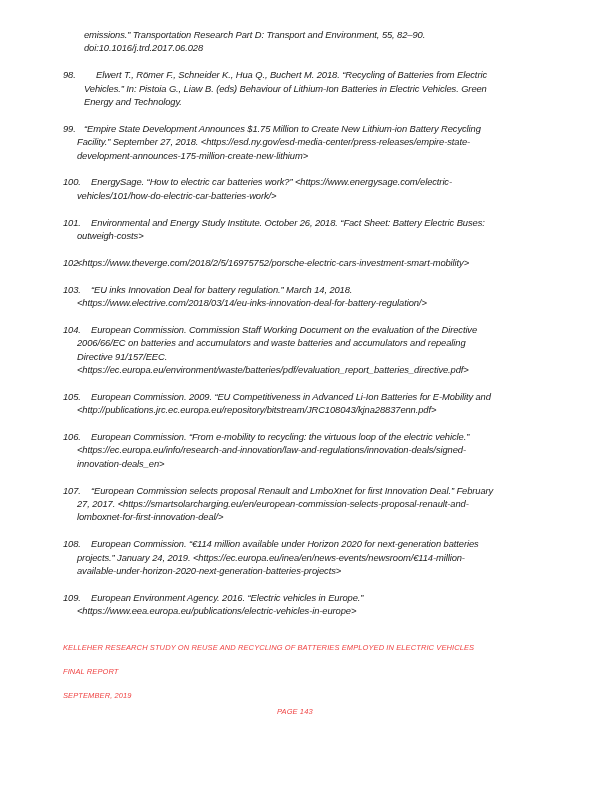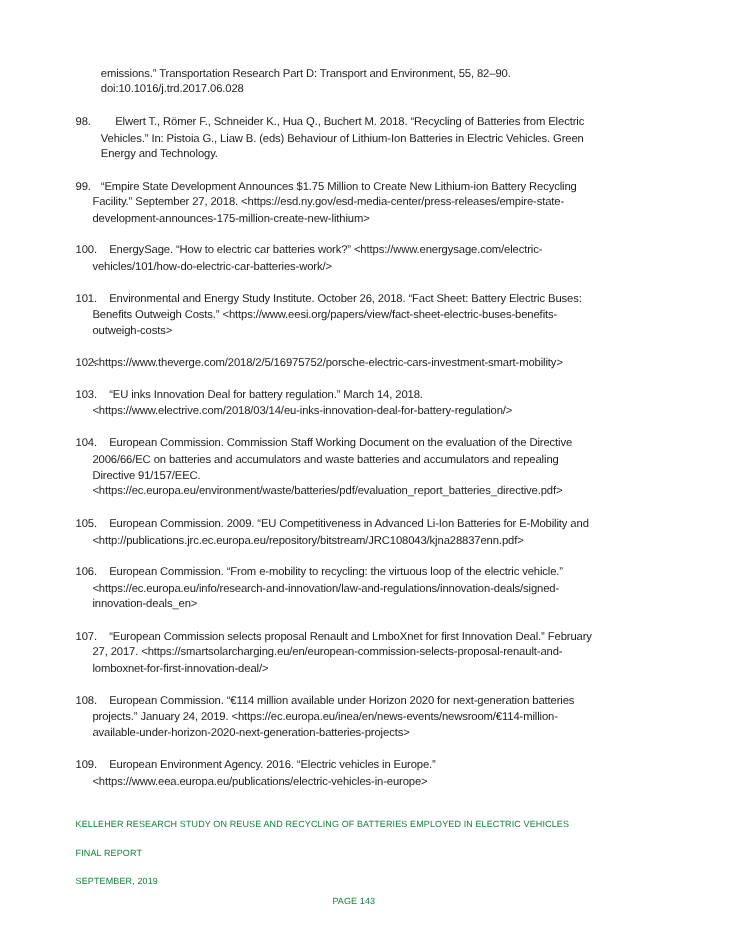--- a/index.html
+++ b/index.html
@@ -6,21 +6,22 @@
   .page {
     position: relative;
     width: 612px;
     height: 792px;
     background: #ffffff;
     overflow: hidden;
     font-family: "Liberation Sans", sans-serif;
     color: #1c1c1c;
   }
   .content {
-    padding: 54px 40px 0 63px;
+    padding: 28px 40px 0 63px;
+    font-style: italic;
   }
   .line {
     white-space: nowrap;
     font-size: 9.4px;
     line-height: 13.4px;
     letter-spacing: -0.1px;
   }
   .cont-block {
     padding-left: 21px;
     margin-bottom: 13.4px;
@@ -88,21 +89,20 @@
     <span class="num">100.</span>
     <div class="body">
             <div class="line first">EnergySage. “How to electric car batteries work?” &lt;https://www.energysage.com/electric-</div>
             <div class="line">vehicles/101/how-do-electric-car-batteries-work/&gt;</div>
           </div>
   </div>
         <div class="ref three-digit">
     <span class="num">101.</span>
     <div class="body">
             <div class="line first">Environmental and Energy Study Institute. October 26, 2018. “Fact Sheet: Battery Electric Buses:</div>
-            <div class="line">Benefits Outweigh Costs.” &lt;https://www.eesi.org/papers/view/fact-sheet-electric-buses-benefits-</div>
             <div class="line">outweigh-costs&gt;</div>
           </div>
   </div>
         <div class="ref three-digit">
     <span class="num">102.</span>
     <div class="body">
             <div class="line">&lt;https://www.theverge.com/2018/2/5/16975752/porsche-electric-cars-investment-smart-mobility&gt;</div>
           </div>
   </div>
         <div class="ref three-digit">
@@ -154,21 +154,21 @@
   </div>
         <div class="ref three-digit">
     <span class="num">109.</span>
     <div class="body">
             <div class="line first">European Environment Agency. 2016. “Electric vehicles in Europe.”</div>
             <div class="line">&lt;https://www.eea.europa.eu/publications/electric-vehicles-in-europe&gt;</div>
           </div>
   </div>
       </div>
 
-    <div class="footer" style="color: #15803d; margin-top: 24px;">
+    <div class="footer" style="color: #ef4444; margin-top: 24px;">
       <div class="f-line">KELLEHER RESEARCH STUDY ON REUSE AND RECYCLING OF BATTERIES EMPLOYED IN ELECTRIC VEHICLES</div>
       <div class="f-line">FINAL REPORT</div>
       <div class="f-line f-last">
         <span>SEPTEMBER, 2019</span>
         <span class="page-label">PAGE 143</span>
       </div>
     </div>
 
   </div>
 </div>

